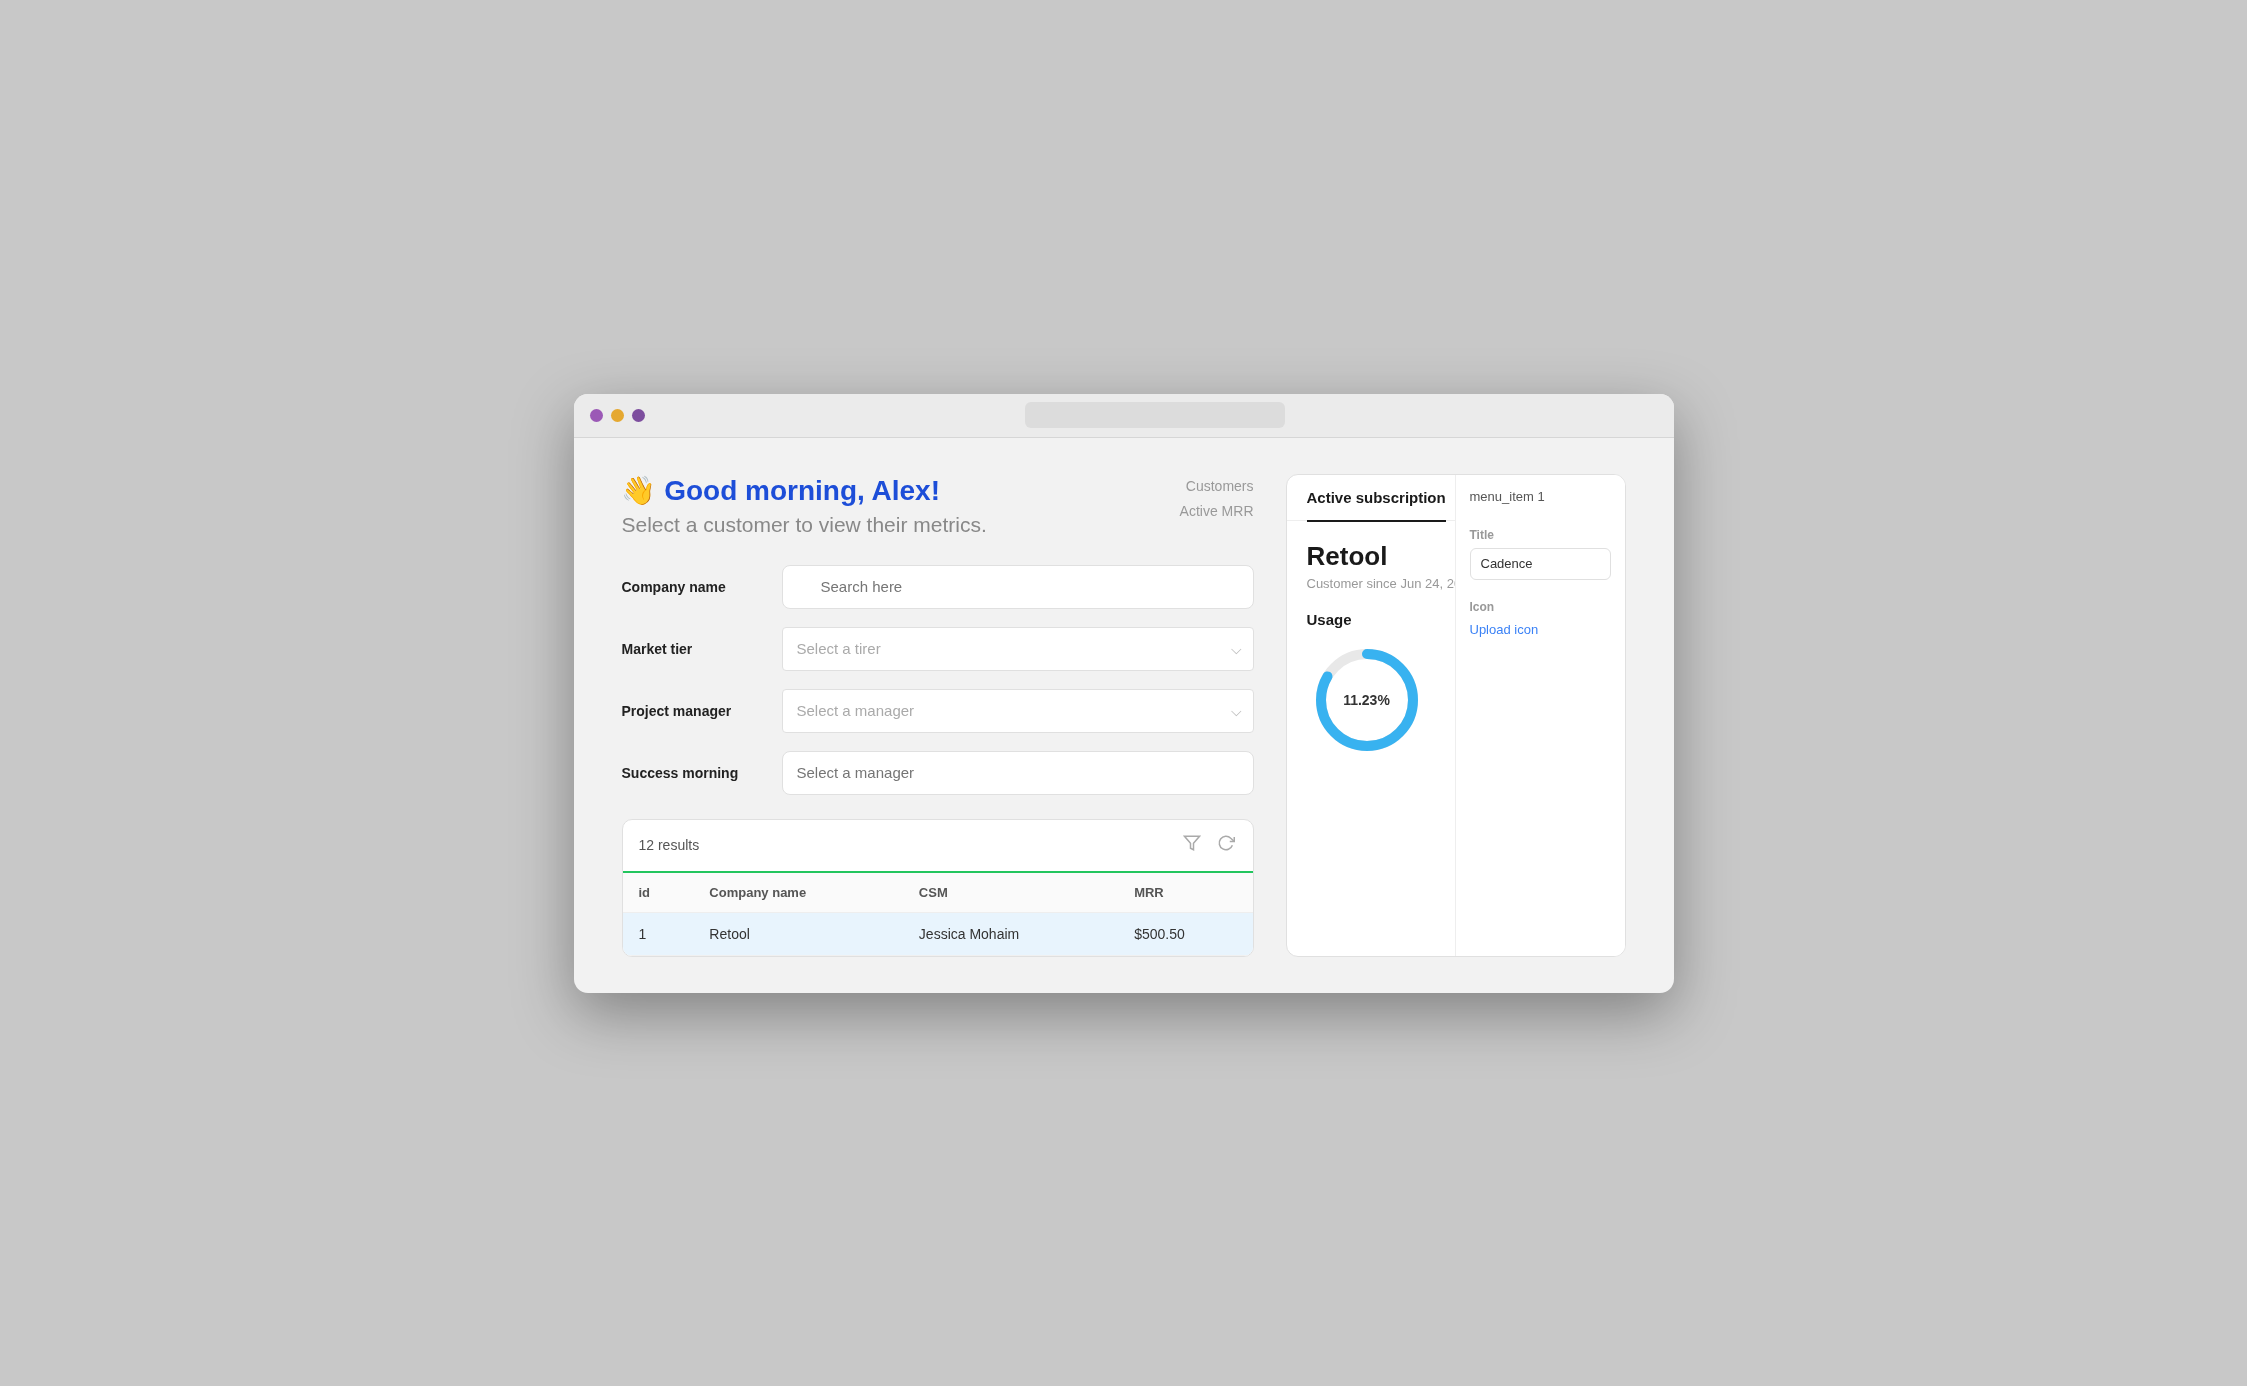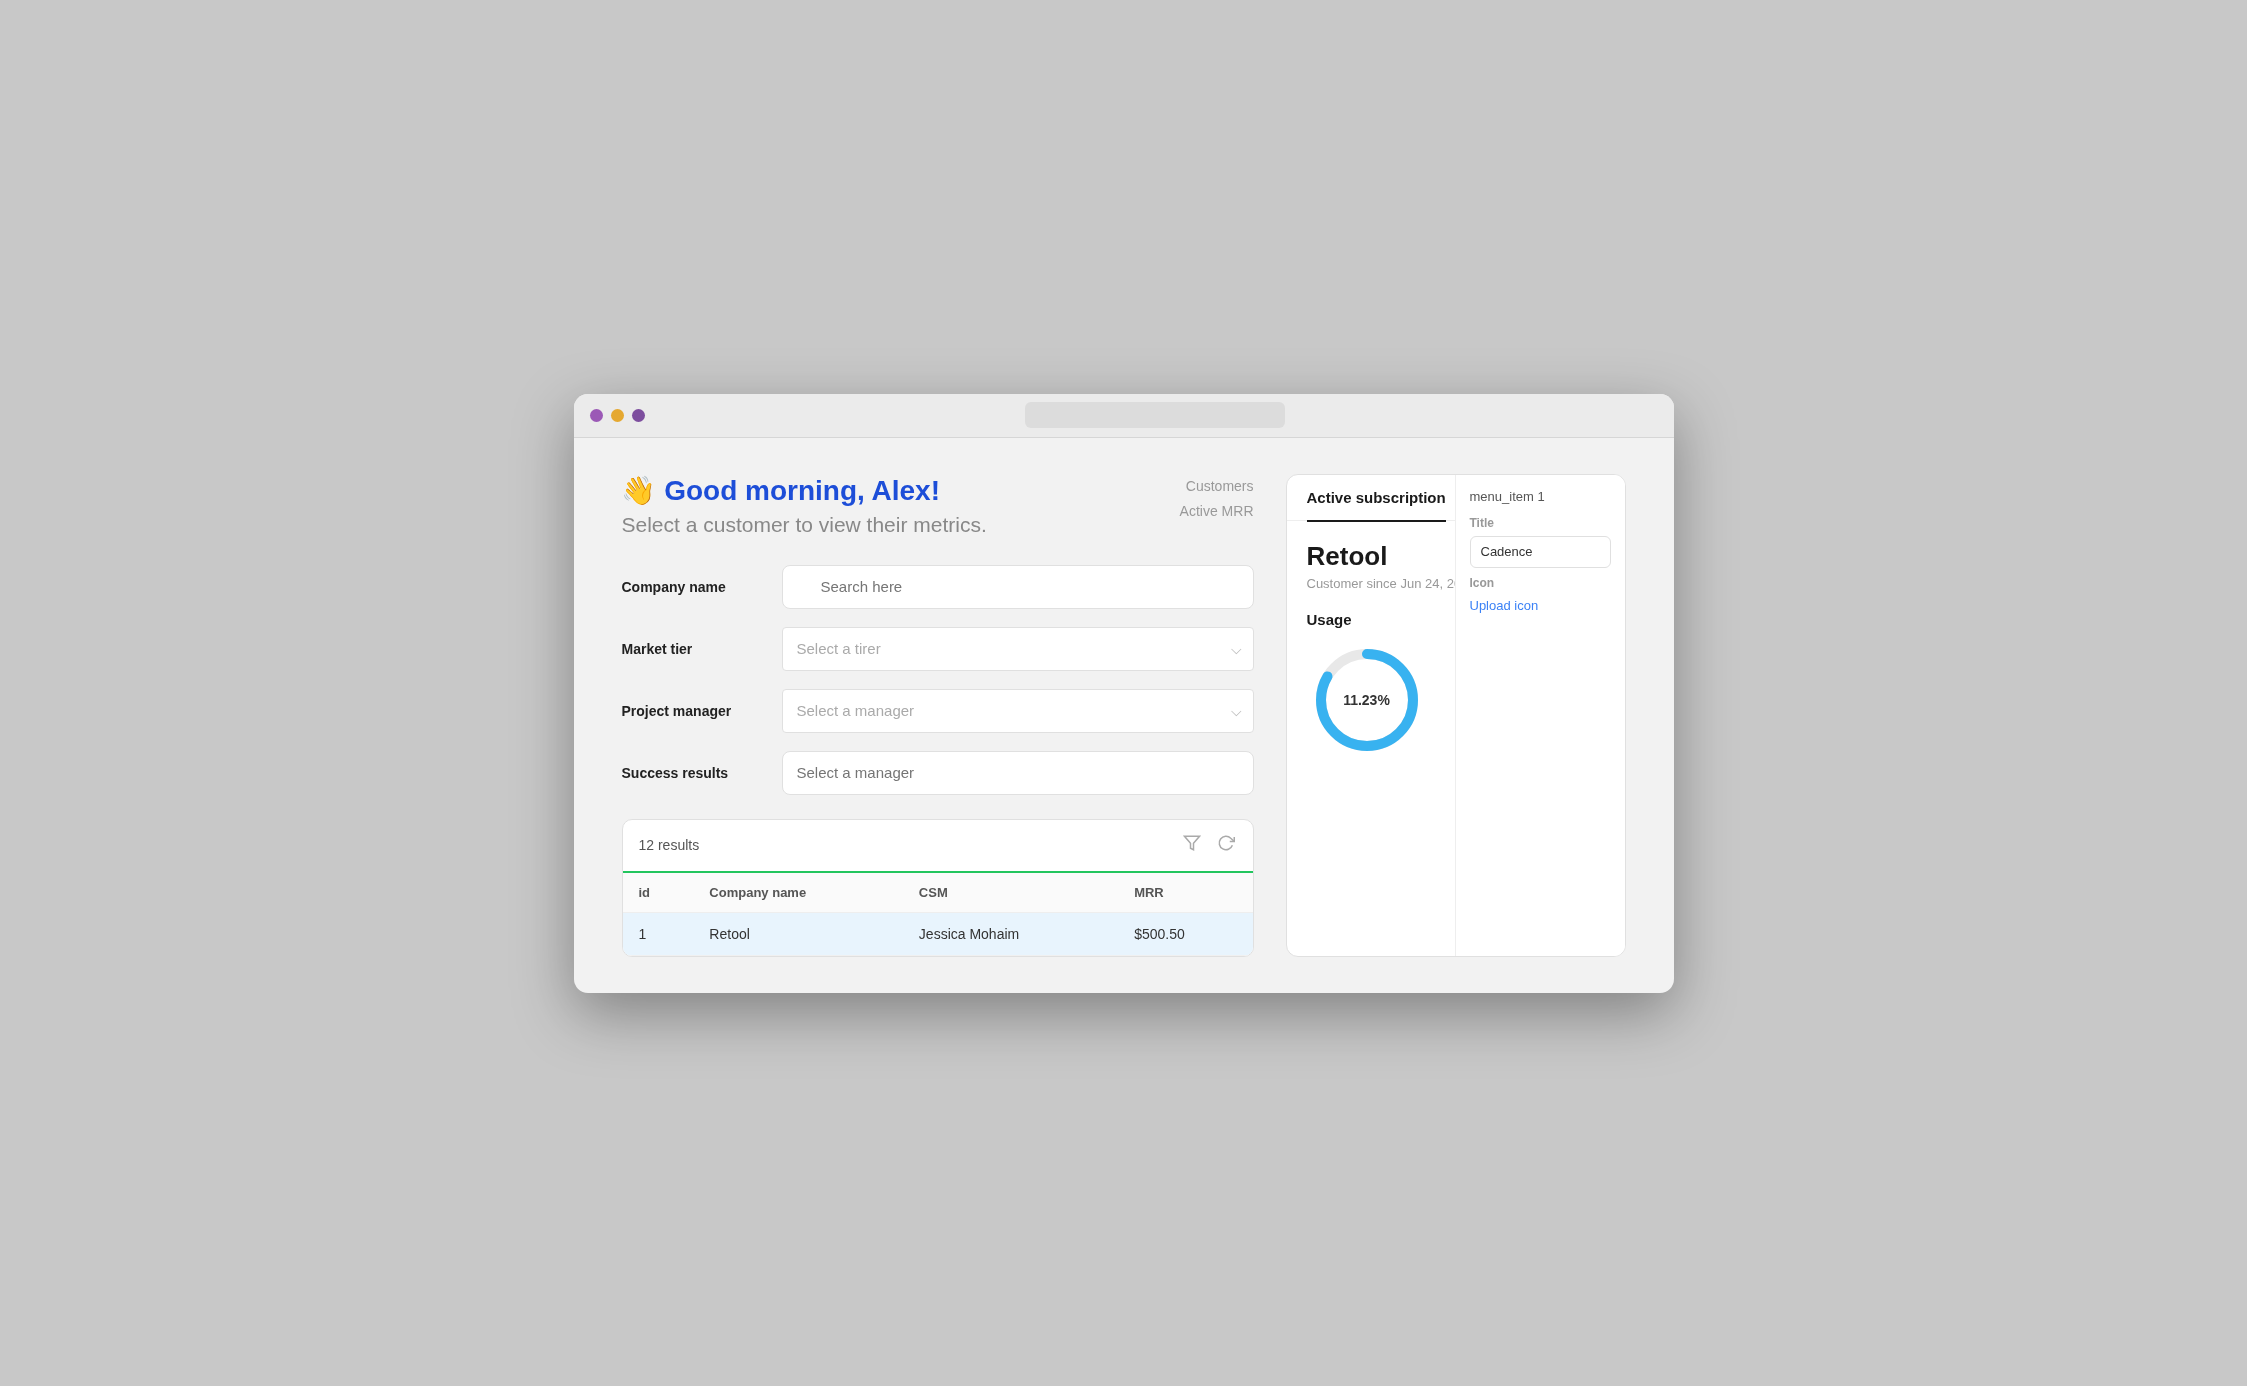--- a/index.html
+++ b/index.html
@@ -337,21 +337,21 @@
       position: absolute;
       right: 0;
       top: 0;
       width: 170px;
       background: #fff;
       border-left: 1.5px solid #eee;
       height: 100%;
       padding: 14px;
       display: flex;
       flex-direction: column;
-      gap: 4px;
+      gap: 16px;
     }
 
     .menu-item-label {
       font-size: 13px;
       color: #555;
       margin-bottom: 8px;
     }
 
     .panel-section-title {
       font-size: 12px;
@@ -447,21 +447,21 @@
             <div class="select-wrapper">
               <select class="select-input">
                 <option value="">Select a manager</option>
               </select>
               <span class="select-chevron">⌵</span>
             </div>
           </div>
         </div>
 
         <div class="filter-row">
-          <label class="filter-label">Success results</label>
+          <label class="filter-label">Success morning</label>
           <div class="filter-input-wrap">
             <input class="text-input" type="text" placeholder="Select a manager" style="">
           </div>
         </div>
 
       </div>
 
       <div class="table-container">
         <div class="table-toolbar">
           <span class="table-results">12 results</span>

